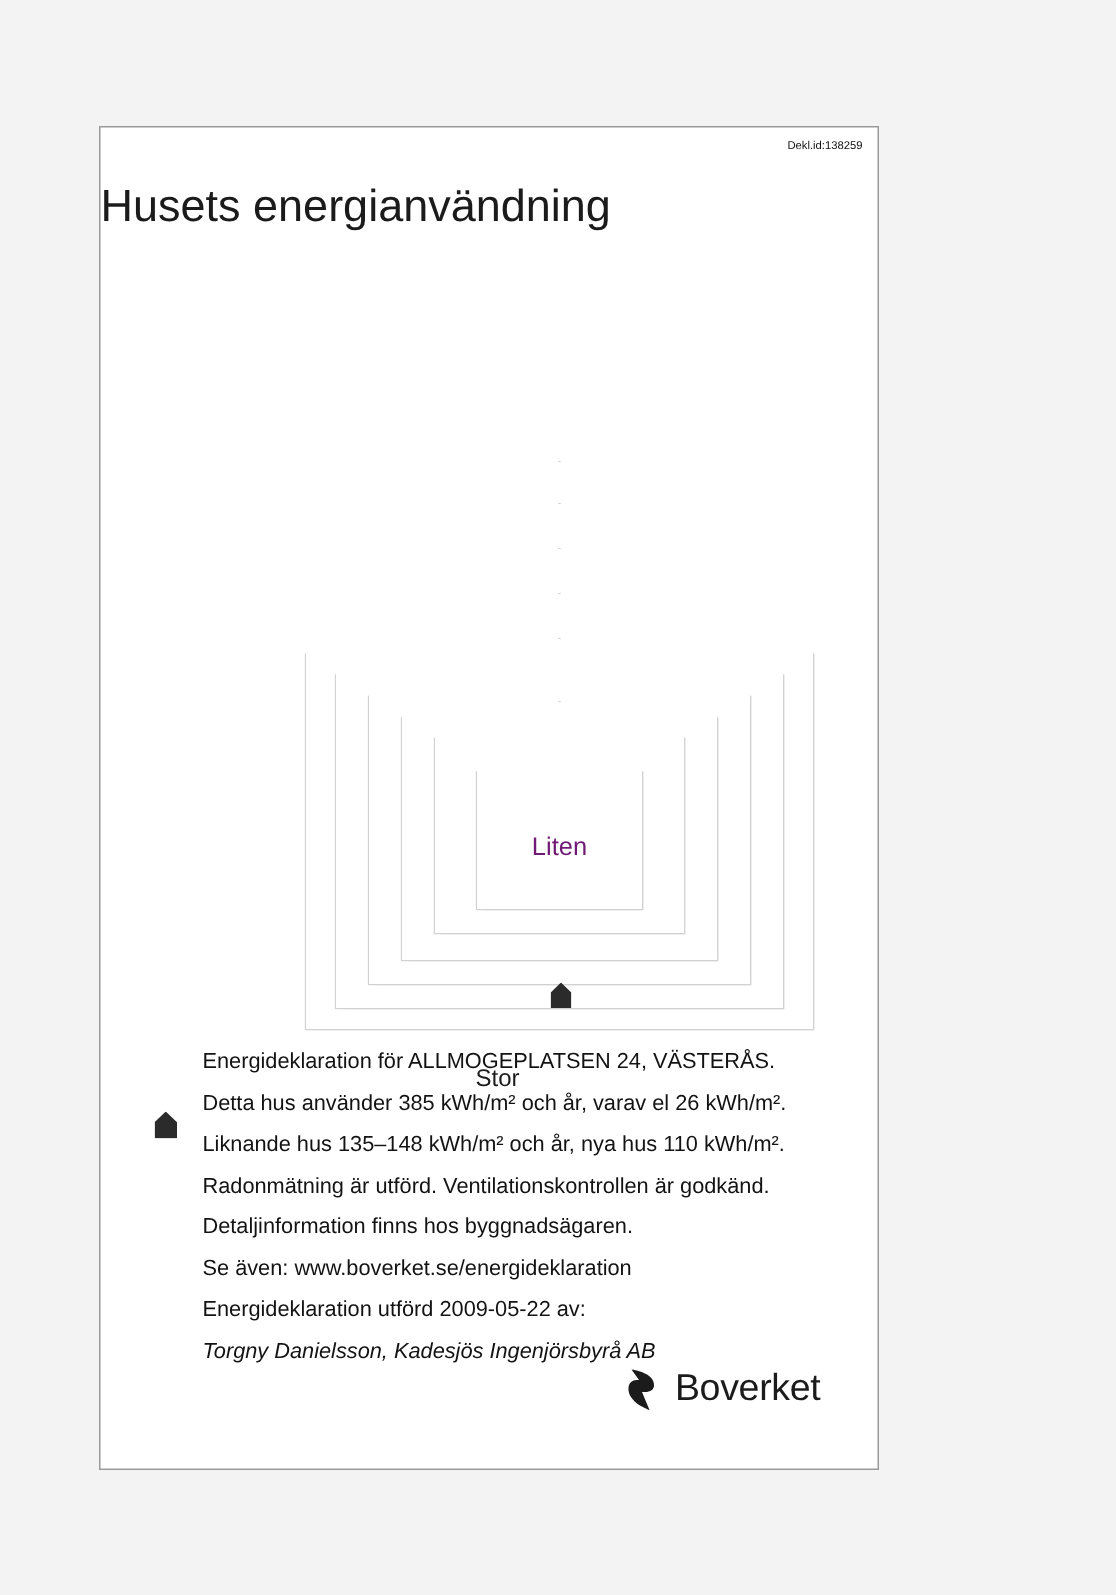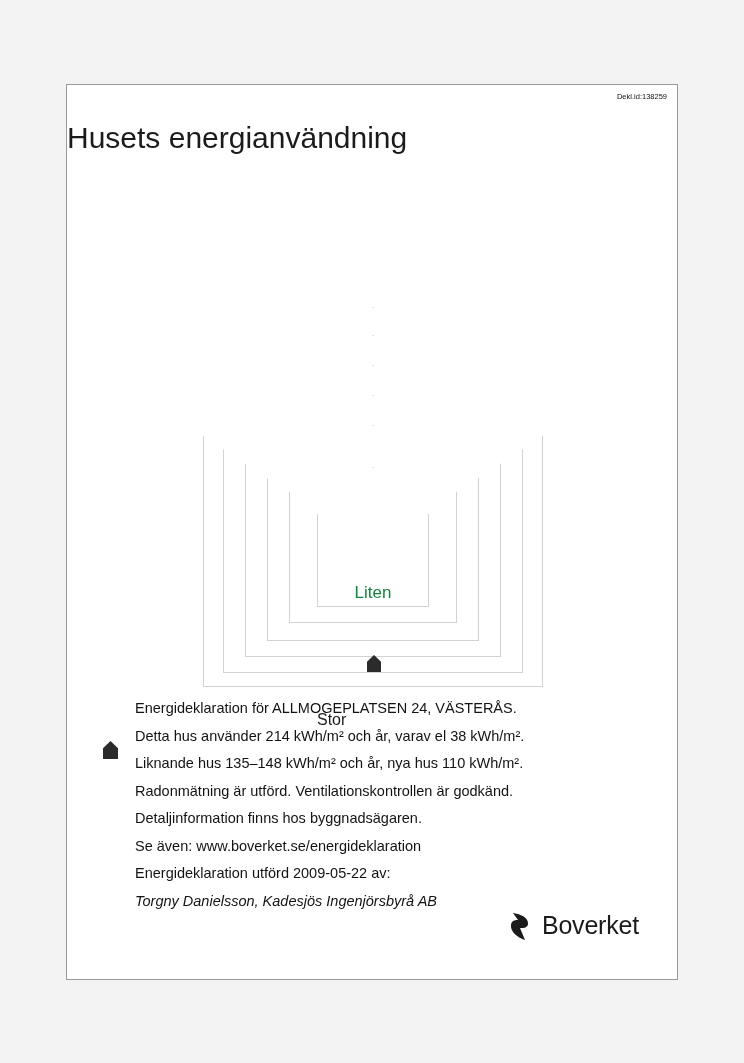--- a/index.html
+++ b/index.html
@@ -14,21 +14,21 @@
     position: relative;
     width: 744px;
     height: 1063px;
     background: #f3f3f3;
     overflow: hidden;
   }
   .sheet {
     position: absolute;
     left: 66px;
     top: 84px;
-    width: 612px;
+    width: 520px;
     height: 896px;
     background: #ffffff;
     border: 1px solid #9a9a9a;
     box-sizing: border-box;
   }
   .dekl-id {
     position: absolute;
     right: 10px;
     top: 7px;
     font-size: 7.5px;
@@ -62,23 +62,22 @@
     box-sizing: border-box;
   }
   
   .house {
     clip-path: polygon(50% 0%, 100% 34%, 100% 100%, 0% 100%, 0% 34%);
   }
 
   .label-liten {
     position: absolute;
     font-size: 17px;
-    color: #15803d;
+    color: #701a75;
     text-align: center;
-    margin-top: 28px;
   }
   .label-stor {
     position: absolute;
     font-size: 16px;
     color: #1c1c1c;
     text-align: left;
   }
   .marker {
     position: absolute;
     width: 14px;
@@ -154,21 +153,21 @@
 
       <div class="marker" style="left:240px; top:460px;"></div>
 
       <div class="label-stor" style="left:190px; top:516px; width:112px;">Stor</div>
     </div>
 
     <div class="bullet-house"></div>
 
     <div class="textblock">
       <div class="line">Energideklaration för ALLMOGEPLATSEN 24, VÄSTERÅS.</div>
-      <div class="line">Detta hus använder 214 kWh/m² och år, varav el 38 kWh/m².</div>
+      <div class="line">Detta hus använder 385 kWh/m² och år, varav el 26 kWh/m².</div>
       <div class="line">Liknande hus 135–148 kWh/m² och år, nya hus 110 kWh/m².</div>
       <div class="line">Radonmätning är utförd. Ventilationskontrollen är godkänd.</div>
       <div class="line">Detaljinformation finns hos byggnadsägaren.</div>
       <div class="line">Se även: www.boverket.se/energideklaration</div>
       <div class="line">Energideklaration utförd 2009-05-22 av:</div>
       <div class="line">Torgny Danielsson, Kadesjös Ingenjörsbyrå AB</div>
     </div>
 
     <div class="logo">
       <span class="logo-mark">

